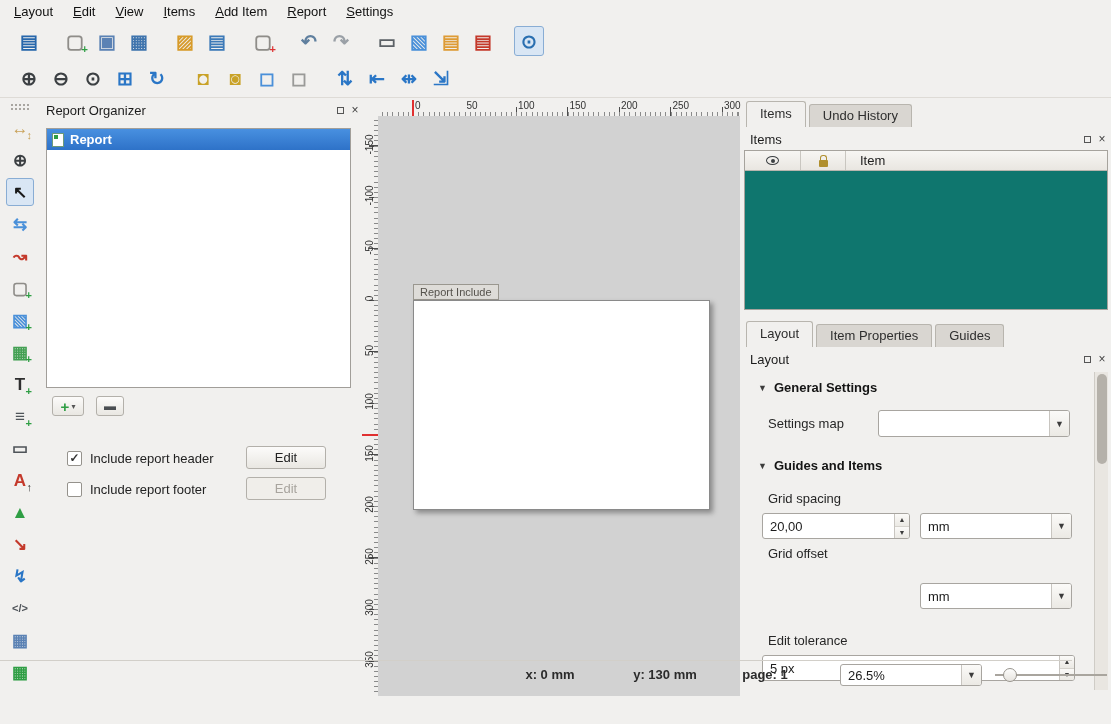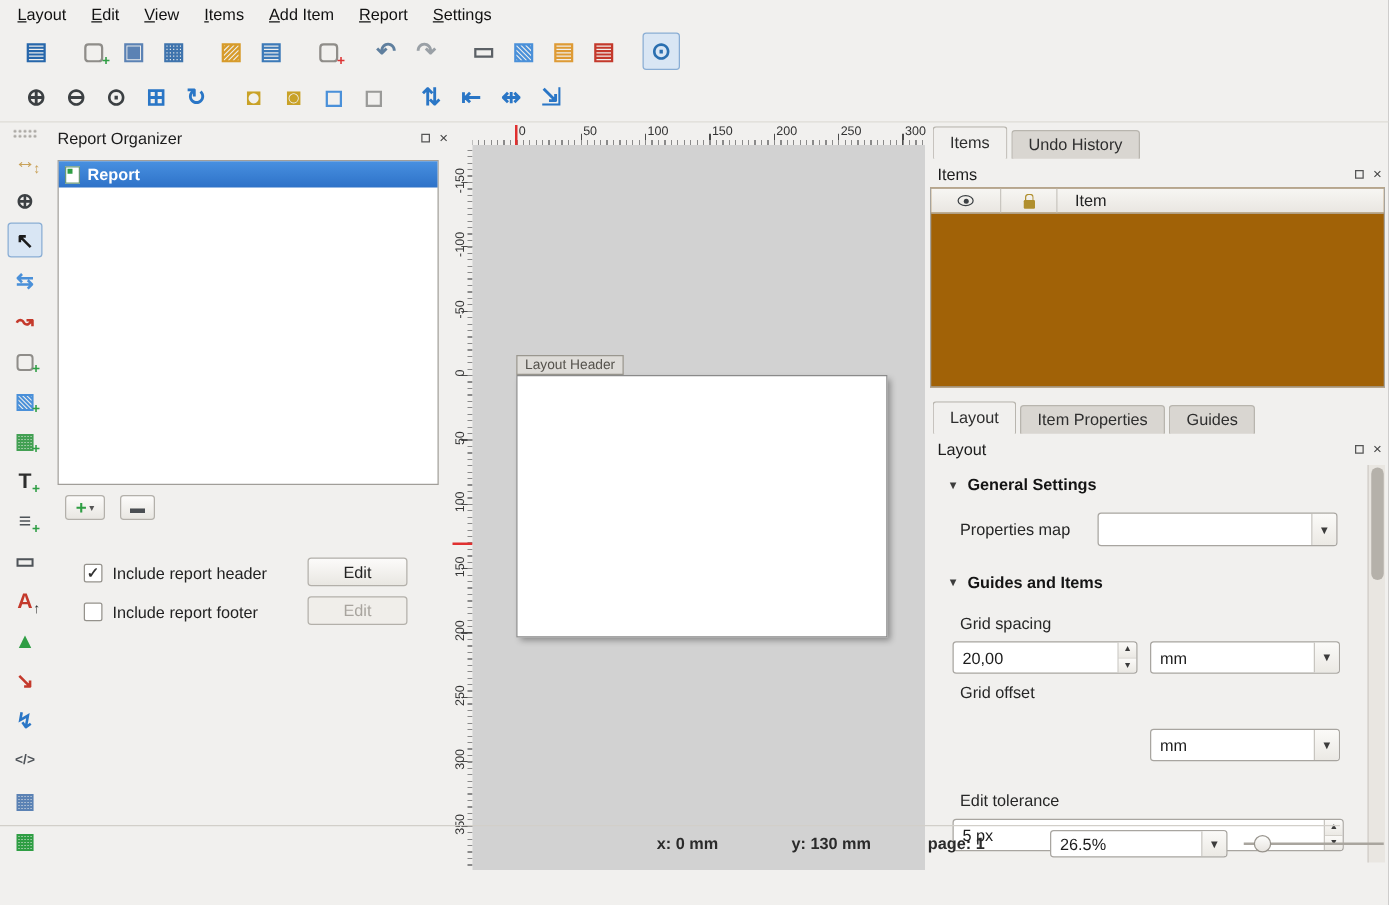--- a/index.html
+++ b/index.html
@@ -89,21 +89,21 @@
               background:#dedcd8; border:1px solid #9a978f; font-size:11px; color:#55524c; }
   .page { position:absolute; left:35px; top:184px; width:297px; height:210px; background:#fff;
           border:1px solid #8a8a8a; box-shadow:3px 3px 5px rgba(0,0,0,0.35); }
 
   
   .tabs { position:absolute; display:flex; align-items:flex-end; height:25px; }
   .tab { padding:3px 13px 4px; font-size:13px; color:#2e2e2e; background:#d9d6d1;
          border:1px solid #b8b5ae; border-bottom:none; border-radius:3px 3px 0 0; margin-right:3px; }
   .tab.active { background:#f1f0ee; padding:4px 13px 6px; position:relative; z-index:2; }
   .listbox { position:absolute; left:744px; top:150px; width:364px; height:160px;
-             border:1px solid #a6a39d; background:#a16207; }
+             border:1px solid #a6a39d; background:#0f766e; }
   .list-header { height:20px; display:flex; background:linear-gradient(#f7f6f3,#e9e6e1);
                  border-bottom:1px solid #b8b5ae; align-items:center; }
   .hcell { height:100%; display:flex; align-items:center; justify-content:center;
            border-right:1px solid #c9c6c0; }
   .hcell.c1 { width:56px; } .hcell.c2 { width:45px; }
   .hcell.c3 { flex:1; justify-content:flex-start; padding-left:14px; border-right:none; }
   .eye { width:13px; height:9px; border:1px solid #3c4043; border-radius:50%; position:relative; }
   .eye::after { content:''; position:absolute; left:3.5px; top:1.5px; width:4px; height:4px;
                 border-radius:50%; background:#3c4043; }
   .lock { width:9px; height:7px; background:#b08f2e; border-radius:1px; position:relative; margin-top:5px; }
@@ -374,21 +374,21 @@
         <span class="vlab" style="top: 177px;">0</span>
         <span class="vlab" style="top: 228.5px;">50</span>
         <span class="vlab" style="top: 280px;">100</span>
         <span class="vlab" style="top: 331.5px;">150</span>
         <span class="vlab" style="top: 383px;">200</span>
         <span class="vlab" style="top: 434.5px;">250</span>
         <span class="vlab" style="top: 486px;">300</span>
         <span class="vlab" style="top: 537.5px;">350</span>
       </div>
     <div class="canvas">
-      <div class="page-tag">Layout Header</div>
+      <div class="page-tag">Report Include</div>
       <div class="page"></div>
     </div>
   </div>
 
   <div class="tabs" style="left:746px; top:102px;">
     <div class="tab active">Items</div>
     <div class="tab">Undo History</div>
   </div>
   <div class="dock-title" style="left:750px; top:132px;">Items</div>
   <span class="dock-btn" style="left:1080px; top:132px;">
@@ -417,21 +417,21 @@
   <span class="dock-btn" style="left:1080px; top:352px;">
       <span class="sq"></span>
     </span>
   <span class="dock-btn" style="left:1095px; top:352px;">×</span>
 
   <div class="section-head" style="left:758px; top:380px;">
       <span class="arrow">▼</span>
       <span>General Settings</span>
     </div>
 
-  <div class="flabel" style="left:768px; top:416px;">Properties map</div>
+  <div class="flabel" style="left:768px; top:416px;">Settings map</div>
   <div class="field" style="left:878px; top:410px; width:192px; height:27px;">
     <span class="val"></span>
     <span class="combo-arrow">▼</span>
   </div>
 
   <div class="section-head" style="left:758px; top:458px;">
       <span class="arrow">▼</span>
       <span>Guides and Items</span>
     </div>
 

